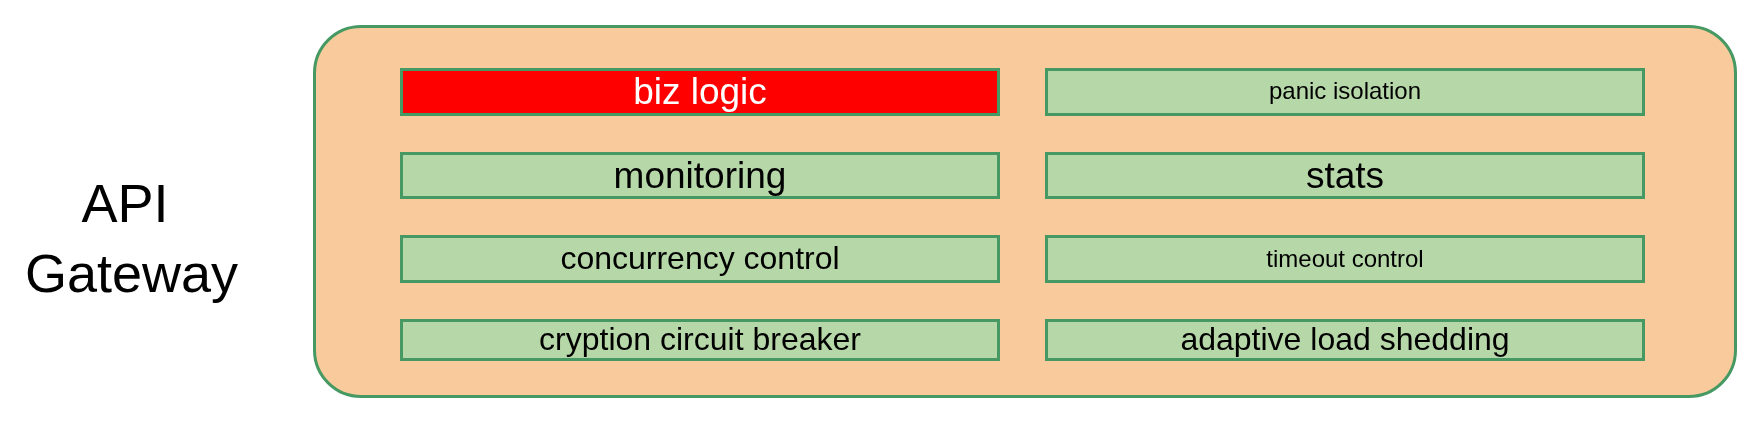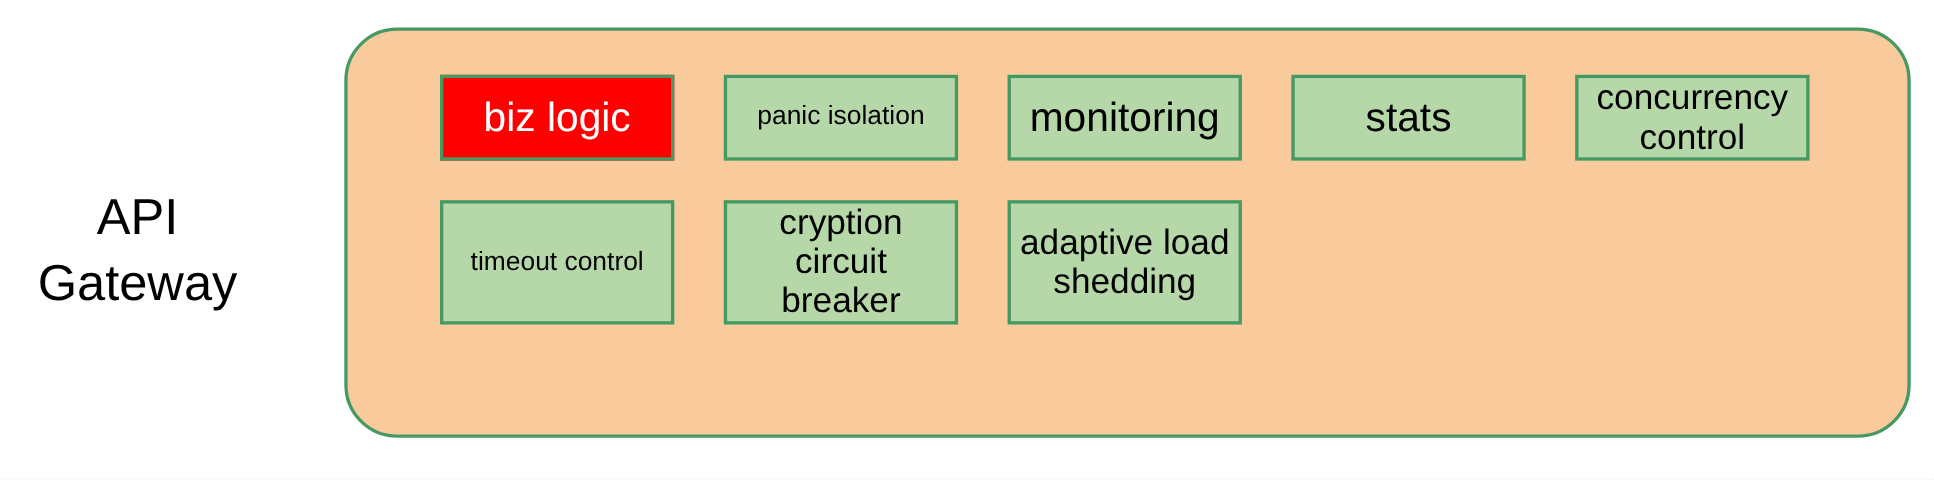--- a/index.html
+++ b/index.html
@@ -22,21 +22,21 @@
     background: var(--canvas-bg);
     overflow: hidden;
   }
 
   .gateway-title {
     position: absolute;
     left: 25px;
     top: 168px;
     width: 200px;
     text-align: center;
-    font-size: 46px;
+    font-size: 54px;
     line-height: 1.3;
     color: var(--text-color);
   }
 
   .gateway-container {
     position: absolute;
     left: 313px;
     top: 25px;
     width: 1424px;
     height: 373px;
@@ -45,21 +45,21 @@
     border-radius: 48px;
   }
 
   .modules-grid {
     position: absolute;
     left: 84px;
     right: 89px;
     top: 40px;
     bottom: 34px;
     display: grid;
-    grid-template-columns: repeat(5, 1fr);
+    grid-template-columns: repeat(2, 1fr);
     grid-template-rows: repeat(3, 1fr);
     column-gap: 45px;
     row-gap: 36px;
   }
 
   .module {
     background: var(--module-fill);
     border: 3px solid var(--border-green);
     display: flex;
     align-items: center;

